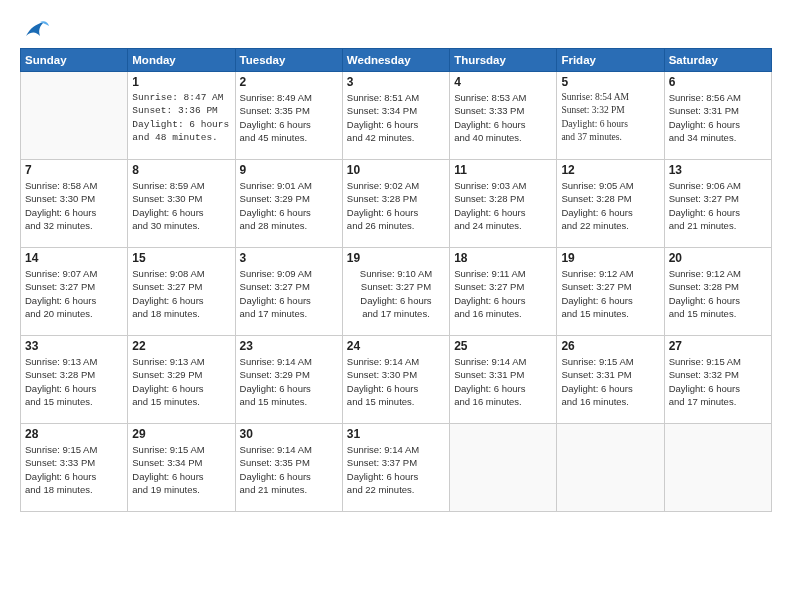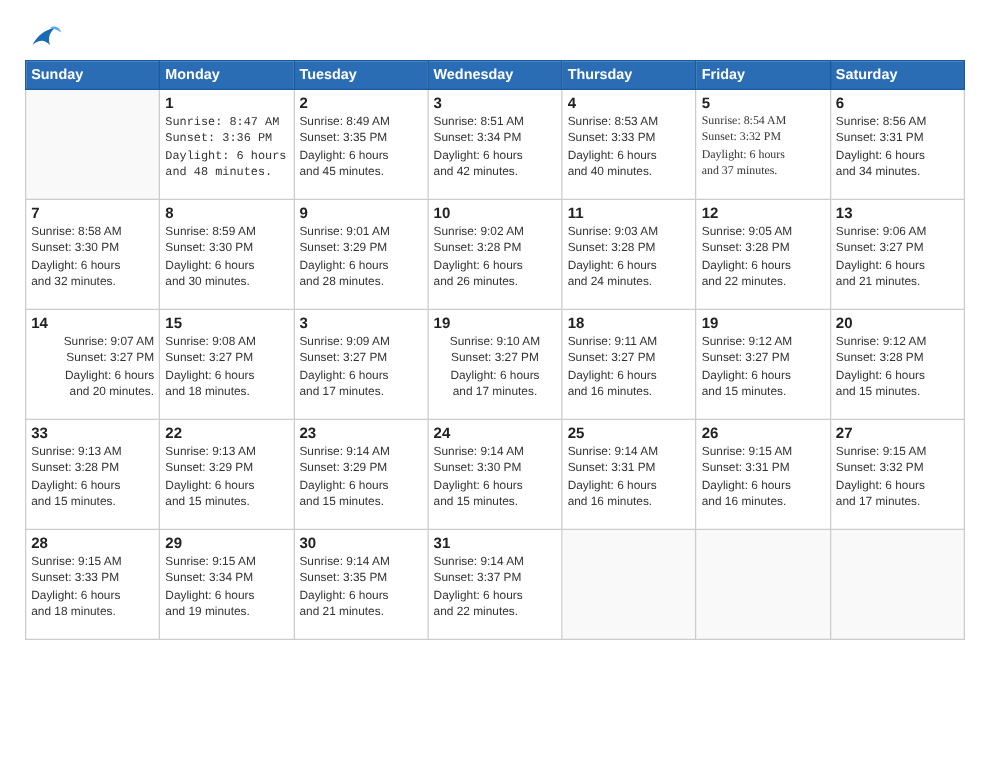--- a/index.html
+++ b/index.html
@@ -223,21 +223,21 @@
             <div class="cell-date">13</div>
             <div class="cell-info" style="white-space: pre-line;">Sunrise: 9:06 AM
 Sunset: 3:27 PM
 Daylight: 6 hours
 and 21 minutes.</div>
           </td>
         </tr>
         <tr>
           <td>
             <div class="cell-date">14</div>
-            <div class="cell-info" style="white-space: pre-line; text-align: right;">Sunrise: 9:07 AM
+            <div class="cell-info" style="white-space: pre-line;">Sunrise: 9:07 AM
 Sunset: 3:27 PM
 Daylight: 6 hours
 and 20 minutes.</div>
           </td>
           <td>
             <div class="cell-date">15</div>
             <div class="cell-info" style="white-space: pre-line;">Sunrise: 9:08 AM
 Sunset: 3:27 PM
 Daylight: 6 hours
 and 18 minutes.</div>

